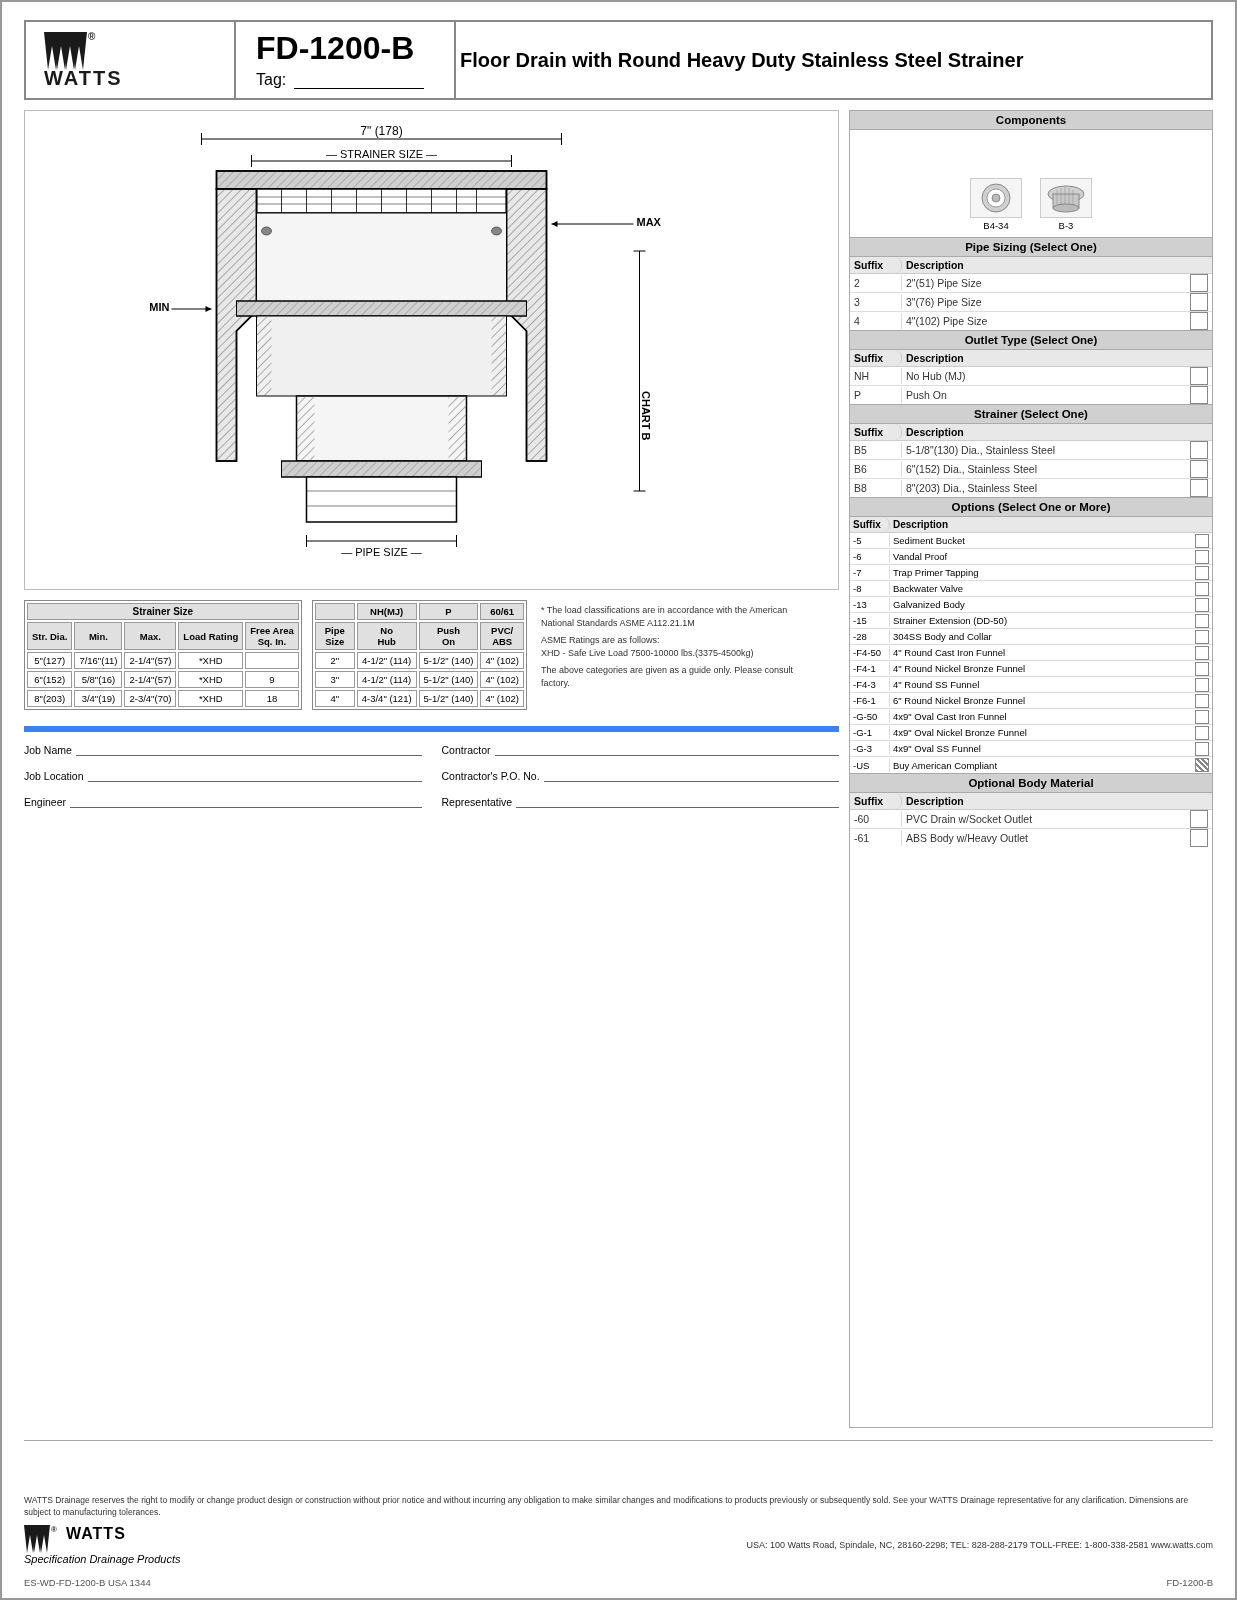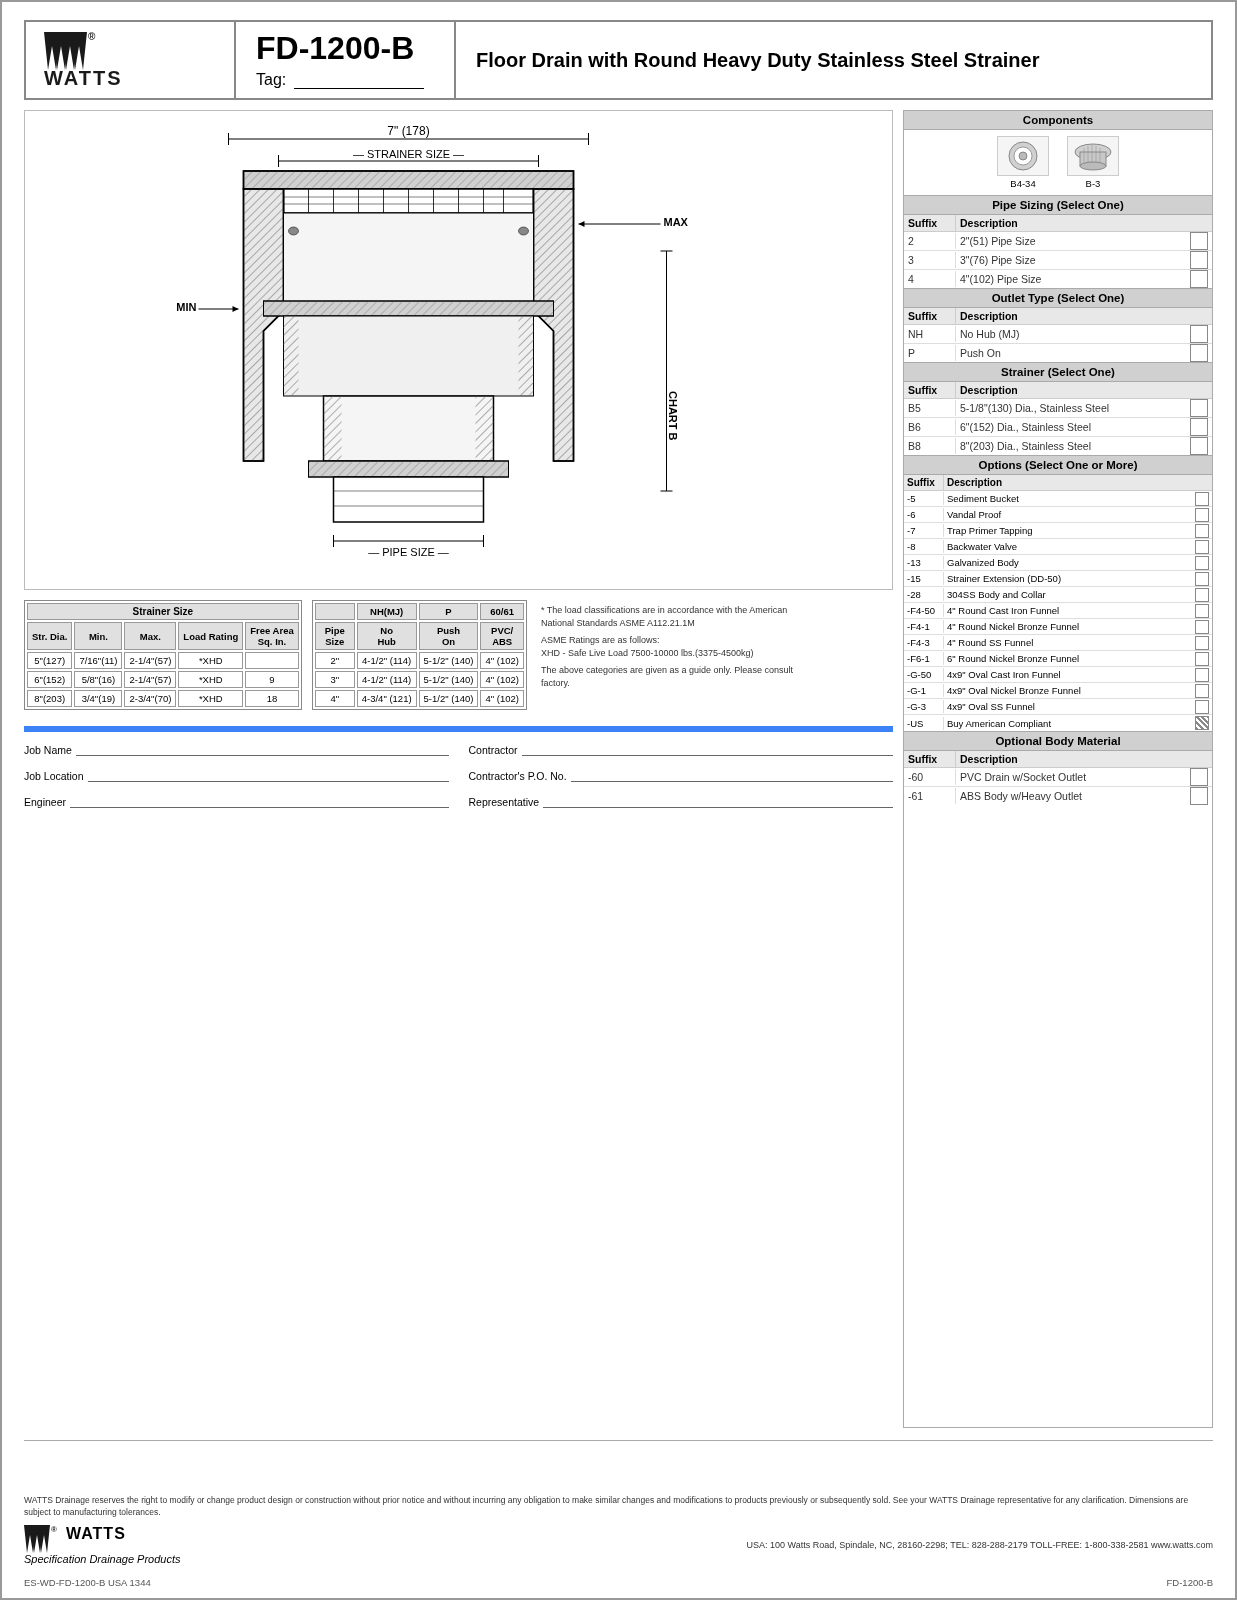--- a/index.html
+++ b/index.html
@@ -62,21 +62,21 @@
       font-weight: 400;
     }
     .tag-underline {
       display: inline-block;
       width: 130px;
       border-bottom: 1.5px solid #000;
       margin-left: 8px;
       height: 18px;
     }
     .header-title {
-      padding: 8px 20px;
+      padding: 8px 4px;
       display: flex;
       align-items: center;
       flex: 1;
     }
     .header-title-text {
       font-size: 20px;
       font-weight: 700;
       line-height: 1.25;
     }
     
@@ -102,21 +102,21 @@
     .tech-drawing {
       border: 1px solid #bbb;
       background: #fff;
       position: relative;
       height: 480px;
       margin-bottom: 6px;
       overflow: hidden;
     }
     
     .specs-panel {
-      width: 310px;
+      width: 364px;
       display: flex;
       flex-direction: column;
       gap: 0;
       border: 1.5px solid #aaa;
     }
     .specs-section {
       border-bottom: 1.5px solid #aaa;
     }
     .specs-section:last-child { border-bottom: none; }
     .specs-header {
@@ -131,20 +131,21 @@
       display: flex;
       background: #e8e8e8;
       border-bottom: 1px solid #ccc;
     }
     .specs-sub-header .col-suffix {
       width: 52px;
       font-weight: 700;
       font-size: 10.5px;
       padding: 2px 4px;
       border-right: 1px solid #ccc;
+      border-radius: 7px;
     }
     .specs-sub-header .col-desc {
       flex: 1;
       font-weight: 700;
       font-size: 10.5px;
       padding: 2px 4px;
     }
     .specs-row {
       display: flex;
       align-items: center;
@@ -171,20 +172,21 @@
       border: 1px solid #888;
       margin-right: 4px;
       flex-shrink: 0;
     }
     
     .components-row {
       display: flex;
       justify-content: center;
       gap: 18px;
       padding: 6px 8px;
+      margin-top: 42px;
     }
     .component-item {
       display: flex;
       flex-direction: column;
       align-items: center;
       font-size: 9.5px;
     }
     .component-img {
       width: 52px;
       height: 40px;

